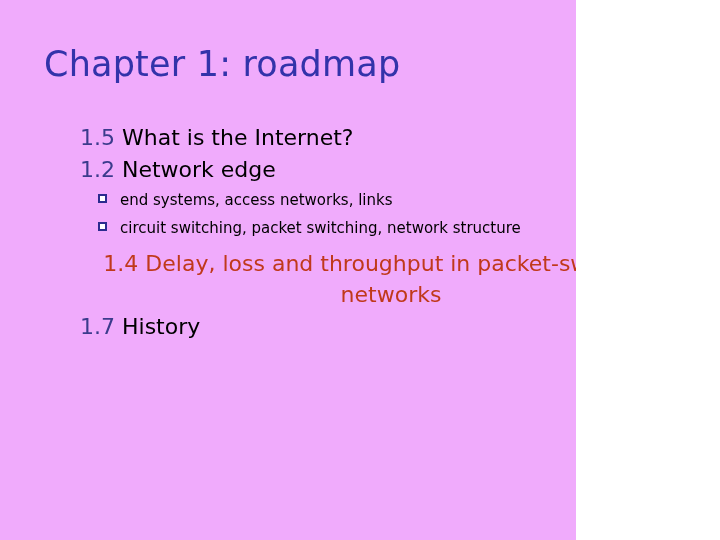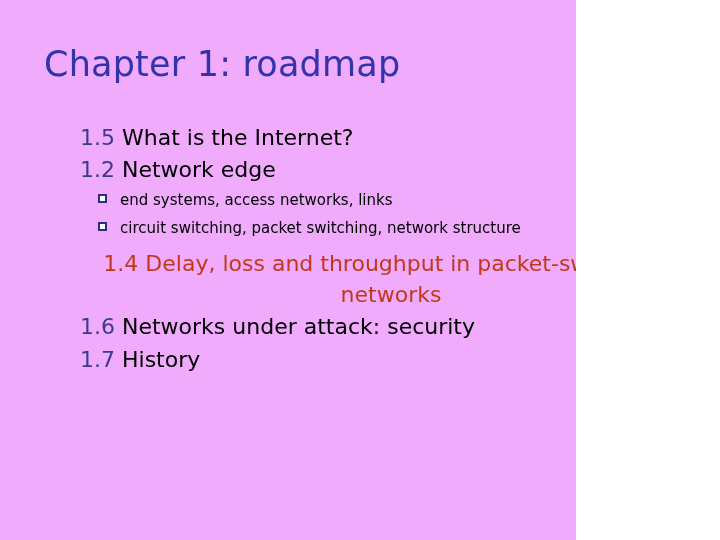--- a/index.html
+++ b/index.html
@@ -125,23 +125,20 @@
 
     <div class="lvl2 gap-below">
       <span class="sqbullet"></span><span>circuit switching, packet switching, network structure</span>
     </div>
 
     <div class="lvl1 accent gap-above">
       <span class="num">1.4 </span><span>Delay, loss and throughput in packet-switched networks</span>
     </div>
 
 
-    <div class="lvl1">
-      <span class="num">1.6 </span><span>Networks under attack: security</span>
-    </div>
 
     <div class="lvl1">
       <span class="num">1.7 </span><span>History</span>
     </div>
 
   </div>
 
 
 </div>
 

